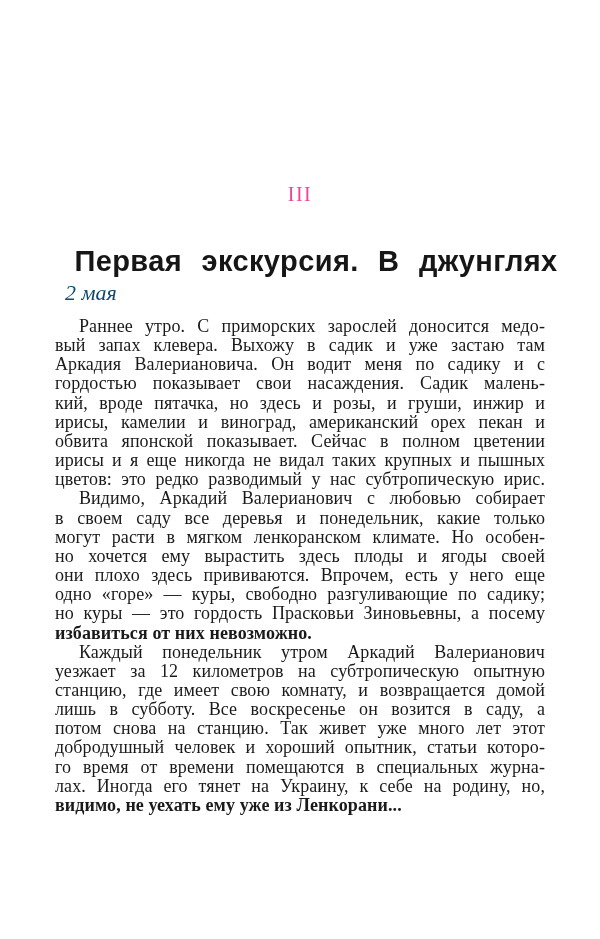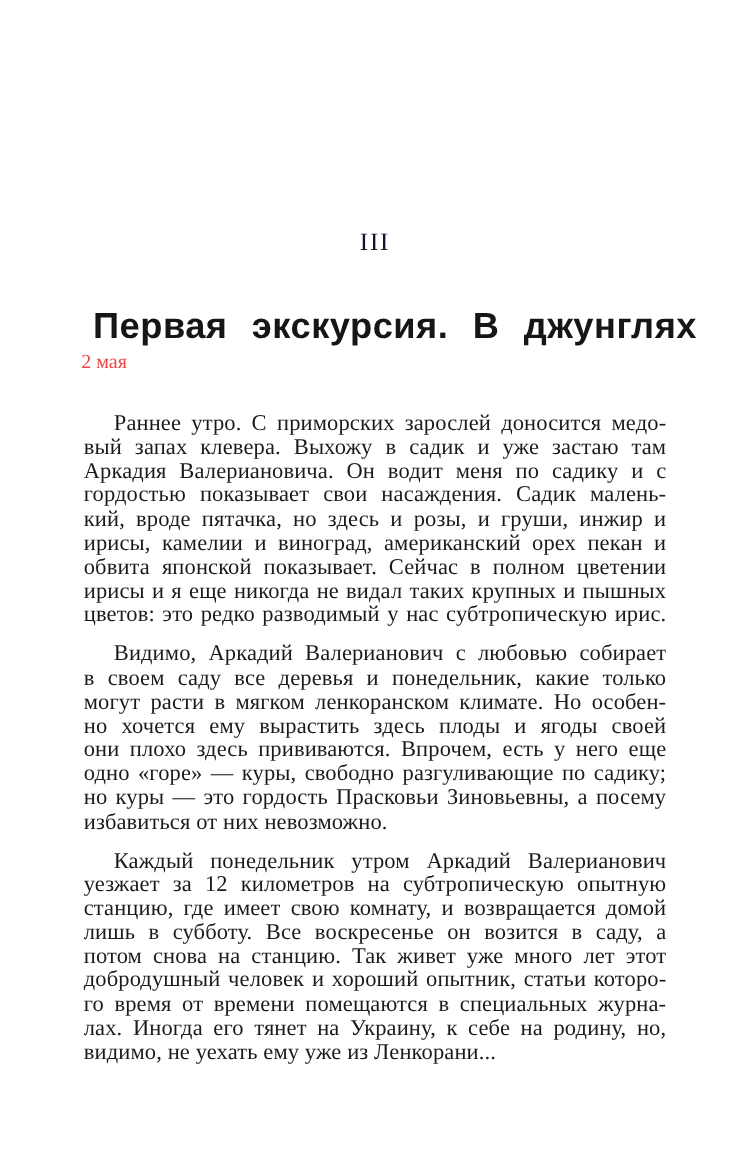--- a/index.html
+++ b/index.html
@@ -19,21 +19,21 @@
   .chapter-number {
     position: absolute;
     top: 184px;
     left: 0;
     width: 100%;
     text-align: center;
     font-family: "Liberation Serif", serif;
     font-size: 20px;
     line-height: 1;
     letter-spacing: 1.5px;
-    color: #0f172a;
+    color: #ec4899;
   }
   .chapter-title {
     position: absolute;
     top: 231px;
     left: 0;
     width: 100%;
     margin: 16px;
     text-align: center;
     font-family: "Liberation Sans", sans-serif;
     font-weight: 700;
@@ -42,44 +42,46 @@
     word-spacing: 11px;
     letter-spacing: 0.4px;
     color: #161616;
     white-space: nowrap;
   }
   .date-line {
     position: absolute;
     top: 282px;
     left: 65px;
     font-family: "Liberation Serif", serif;
-    font-size: 16px;
+    font-style: italic;
+    font-size: 22px;
     line-height: 1;
-    color: #ef4444;
+    color: #0c4a6e;
   }
   .body-text {
     position: absolute;
     top: 317px;
     left: 55px;
     width: 490px;
     font-family: "Liberation Serif", serif;
     font-size: 18px;
     line-height: 19.15px;
     letter-spacing: 0.1px;
     color: #1a1a1a;
   }
-  .paragraph { margin: 12px; padding: 0; }
+  .paragraph { margin: 0; padding: 0; }
   .line {
     text-align: justify;
     text-align-last: justify;
   }
   .line.indent { text-indent: 24px; }
   .line.short {
     text-align: left;
     text-align-last: left;
+    font-weight: bold;
   }
 </style>
 </head>
 <body>
 
 <div class="page">
 
   <div class="chapter-number">III</div>
 
   <h1 class="chapter-title">Первая экскурсия. В джунглях</h1>

